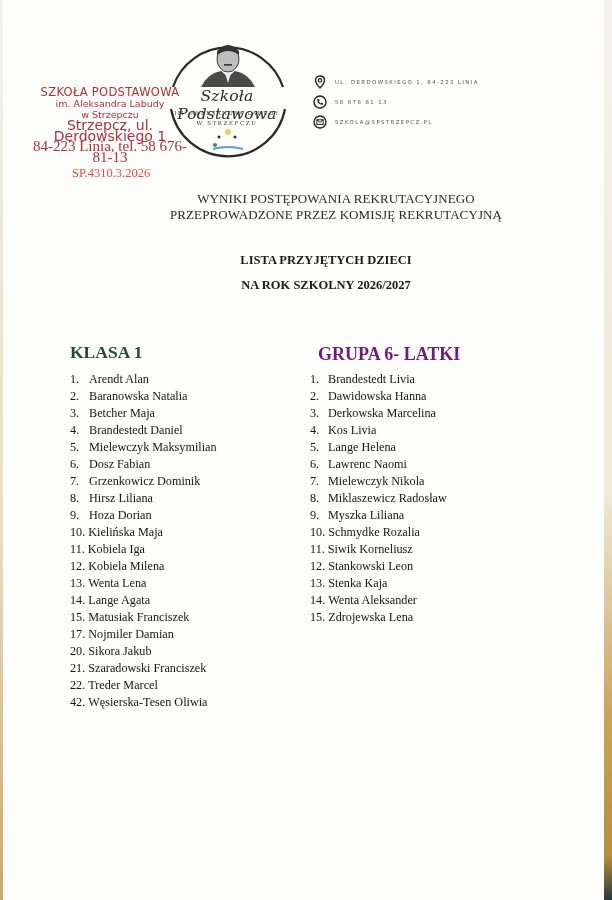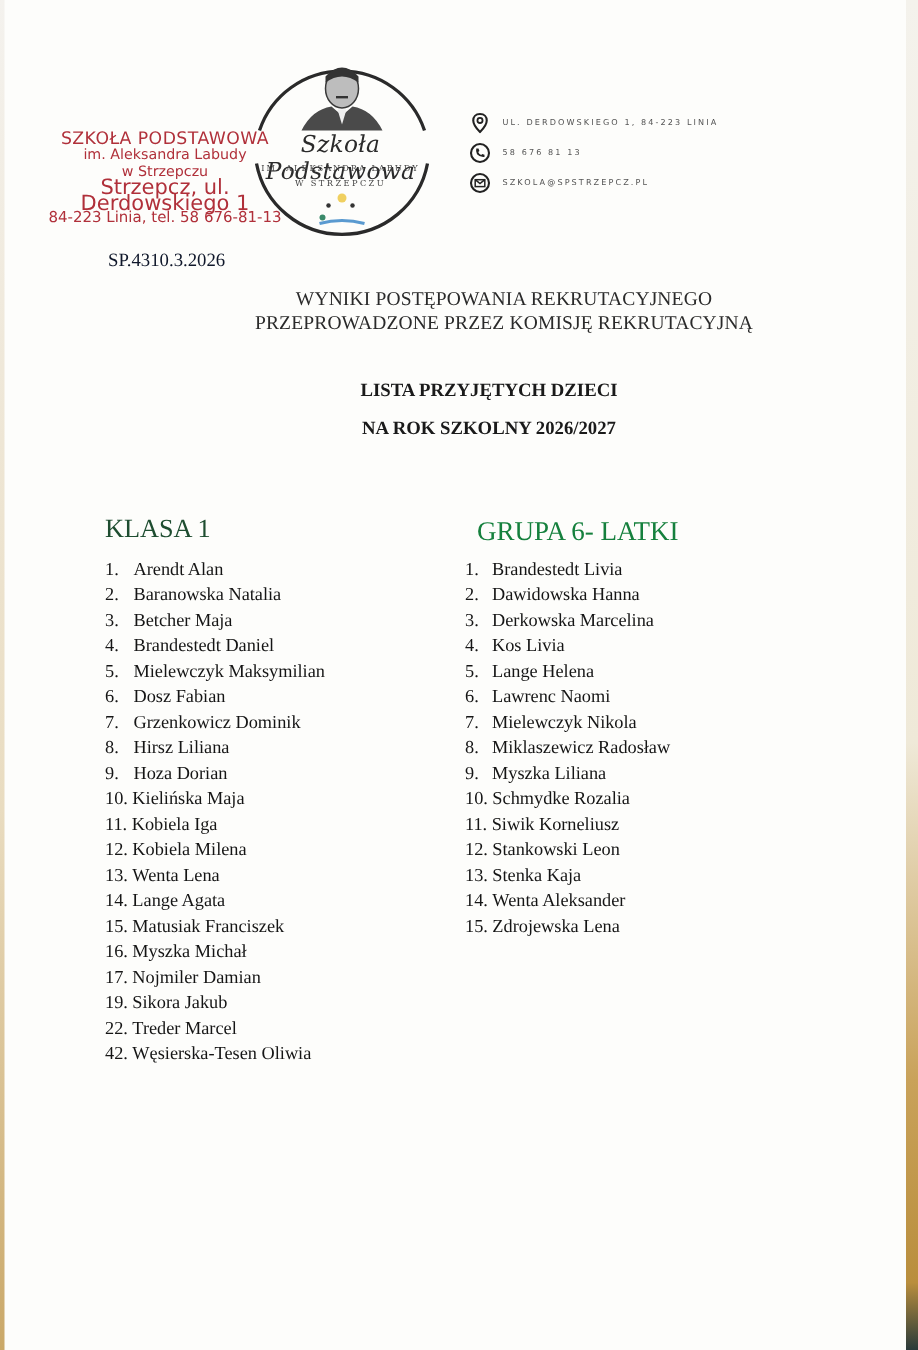--- a/index.html
+++ b/index.html
@@ -19,21 +19,21 @@
   }
   .stamp {
     position: absolute; left: 30px; top: 86px; width: 160px;
     font-family: "DejaVu Sans", sans-serif; color: #b0303a; text-align: center;
     line-height: 10.5px;
   }
   .stamp .s1 { font-size: 11.5px; letter-spacing: 0.3px; line-height: 13px; }
   .stamp .s2 { font-size: 9.5px; }
   .stamp .s3 { font-size: 9.5px; }
   .stamp .s4 { font-size: 14px; }
-  .stamp .s5 { font-size: 10px; }
+  .stamp .s5 { font-size: 15px; font-family: Liberation Serif, serif; }
   .logo {
     position: absolute; left: 153px; top: 37px; width: 150px; height: 122px;
   }
   .logo svg { width: 150px; height: 122px; }
   .logo-title {
     position: absolute; left: 152px; top: 87px; width: 150px; text-align: center;
     font-family: "DejaVu Serif", serif; font-style: italic; font-size: 15.5px; color: #2b2b2b;
     letter-spacing: 0.2px;
   }
   .logo-sub1 {
@@ -51,39 +51,39 @@
   }
   .contact-row {
     display: flex; align-items: center; height: 20px;
   }
   .contact-row .ic { width: 14px; height: 14px; margin-right: 8px; }
   .contact-row .ic svg { width: 14px; height: 14px; }
   .contact-row .txt {
     font-family: "DejaVu Sans", sans-serif; font-size: 5.4px; letter-spacing: 1.4px; color: #555;
   }
   .ref {
-    position: absolute; left: 72px; top: 166px; font-size: 12.5px; color: #0f172a;
+    position: absolute; left: 72px; top: 166px; font-size: 12.5px; color: #ef4444;
   }
   .h1 {
     position: absolute; left: 0; width: 612px; text-align: center;
     font-size: 13px; color: #2a2a2a; letter-spacing: 0.1px;
   }
   .h1.l1 { top: 191px; left: 30px; }
   .h1.l2 { top: 207px; left: 30px; }
   .h2 {
     position: absolute; left: 0; width: 612px; text-align: center;
     font-size: 12.5px; font-weight: bold; color: #1a1a1a;
   }
   .h2.l1 { top: 253px; left: 20px; }
   .h2.l2 { top: 278px; left: 20px; }
   .col-title {
-    position: absolute; font-weight: normal; font-size: 17.5px;
+    position: absolute; font-weight: bold; font-size: 17.5px;
   }
   .col-title.klasa { left: 70px; top: 342px; color: #1e4d30; }
-  .col-title.grupa { left: 318px; top: 344px; color: #15803d; font-size: 18px; }
+  .col-title.grupa { left: 318px; top: 344px; color: #701a75; font-size: 18px; }
   ol.names {
     position: absolute; list-style: none; margin: 0; padding: 0;
     font-size: 12.2px; color: #151515;
   }
   ol.names li { height: 17px; line-height: 17px; display: flex; }
   ol.names li .num { display: inline-block; }
   ol.names.left { left: 70px; top: 371px; }
   ol.names.right { left: 310px; top: 371px; }
   ol.names.left li .num { width: 19px; }
   ol.names.right li .num { width: 18px; }
@@ -219,30 +219,30 @@
     </li>
     <li class="two">
       <span class="num">14.</span>
       <span>Lange Agata</span>
     </li>
     <li class="two">
       <span class="num">15.</span>
       <span>Matusiak Franciszek</span>
     </li>
     <li class="two">
-      <span class="num">16.</span>
-      <span>Myszka Michał</span>
-    </li>
-    <li class="two">
       <span class="num">17.</span>
       <span>Nojmiler Damian</span>
     </li>
     <li class="two">
-      <span class="num">19.</span>
+      <span class="num">20.</span>
       <span>Sikora Jakub</span>
+    </li>
+    <li class="two">
+      <span class="num">21.</span>
+      <span>Szaradowski Franciszek</span>
     </li>
     <li class="two">
       <span class="num">22.</span>
       <span>Treder Marcel</span>
     </li>
     <li class="two">
       <span class="num">42.</span>
       <span>Węsierska-Tesen Oliwia</span>
     </li>
   </ol>

